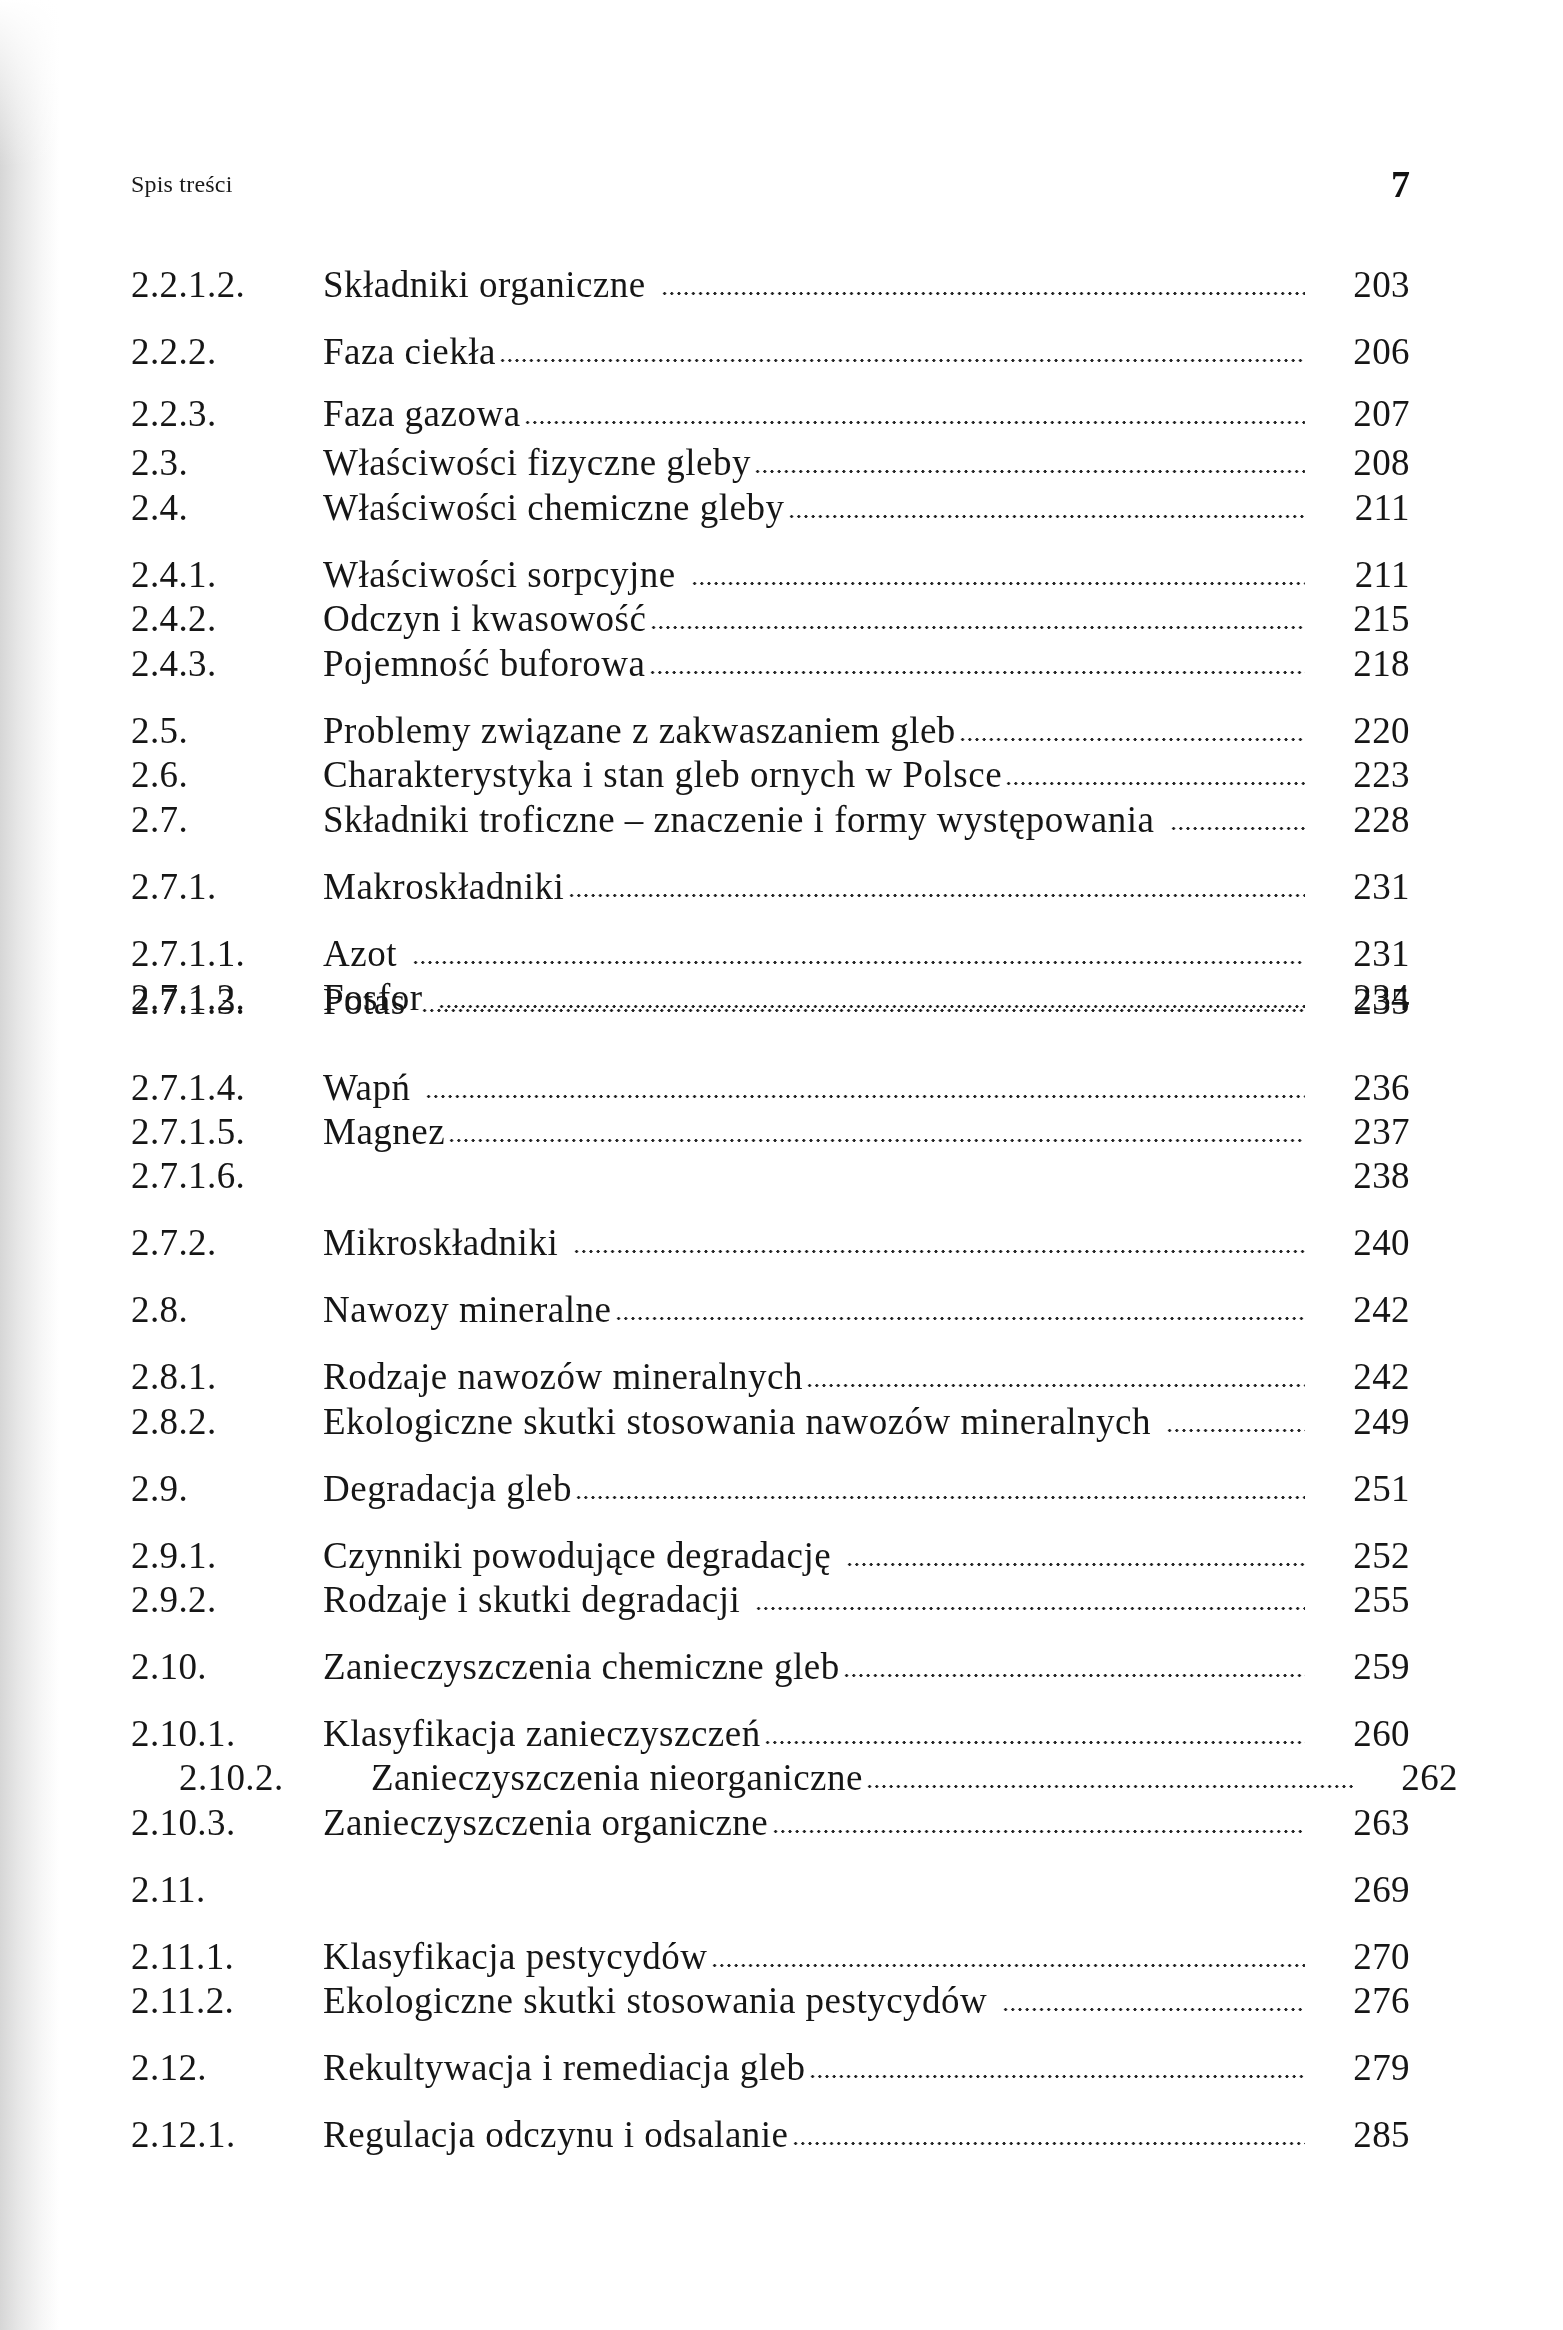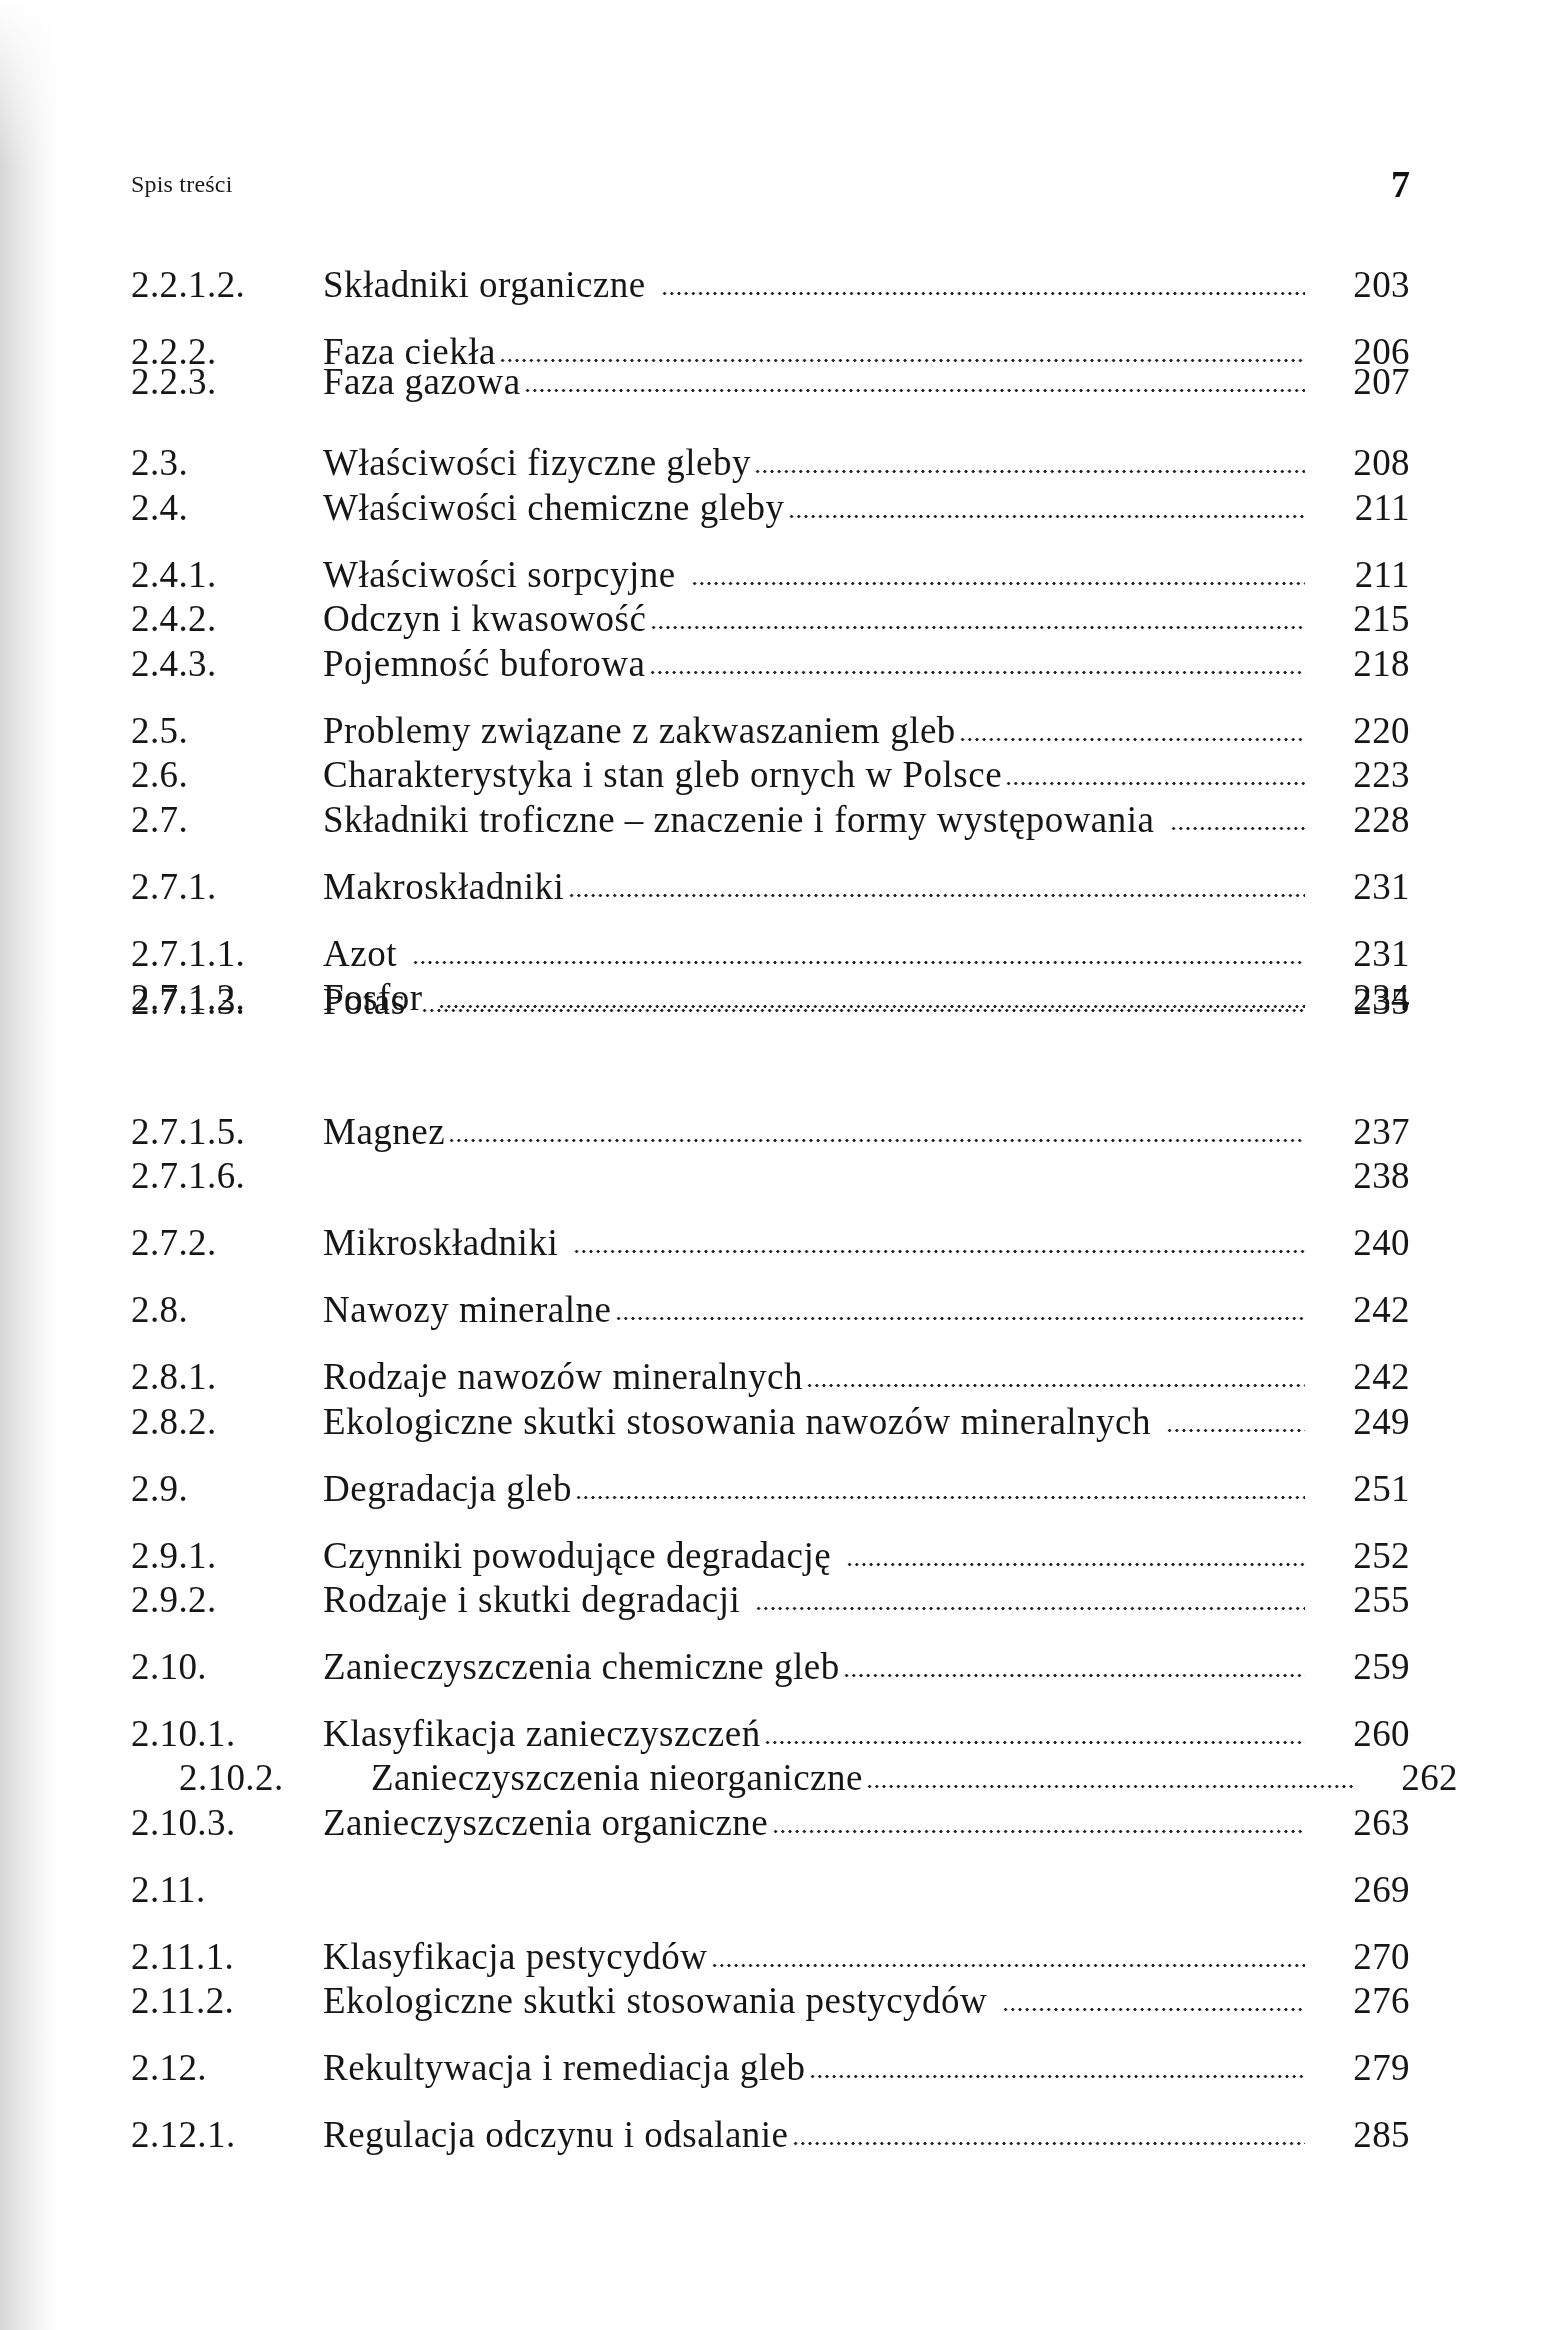--- a/index.html
+++ b/index.html
@@ -119,21 +119,21 @@
     <span class="toc-page">203</span>
   </div>
     <div class="toc-row" style="top: 331px;">
     <span class="toc-num">2.2.2.</span>
     <div class="toc-main">
       <span class="toc-title">Faza ciekła</span>
       <span class="toc-dots"></span>
     </div>
     <span class="toc-page">206</span>
   </div>
-    <div class="toc-row" style="top: 361px;">
+    <div class="toc-row" style="top: 393px;">
     <span class="toc-num">2.2.3.</span>
     <div class="toc-main">
       <span class="toc-title">Faza gazowa</span>
       <span class="toc-dots"></span>
     </div>
     <span class="toc-page">207</span>
   </div>
     <div class="toc-row" style="top: 442px;">
     <span class="toc-num">2.3.</span>
     <div class="toc-main">
@@ -222,20 +222,28 @@
     </div>
     <span class="toc-page">234</span>
   </div>
     <div class="toc-row" style="top: 981px;">
     <span class="toc-num">2.7.1.3.</span>
     <div class="toc-main">
       <span class="toc-title">Potas</span>
       <span class="toc-dots" style="margin-left: 15px;"></span>
     </div>
     <span class="toc-page">235</span>
+  </div>
+    <div class="toc-row" style="top: 1067px;">
+    <span class="toc-num">2.7.1.4.</span>
+    <div class="toc-main">
+      <span class="toc-title">Wapń</span>
+      <span class="toc-dots" style="margin-left: 15px;"></span>
+    </div>
+    <span class="toc-page">236</span>
   </div>
     <div class="toc-row" style="top: 1111px;">
     <span class="toc-num">2.7.1.5.</span>
     <div class="toc-main">
       <span class="toc-title">Magnez</span>
       <span class="toc-dots"></span>
     </div>
     <span class="toc-page">237</span>
   </div>
     <div class="toc-row" style="top: 1155px;">

